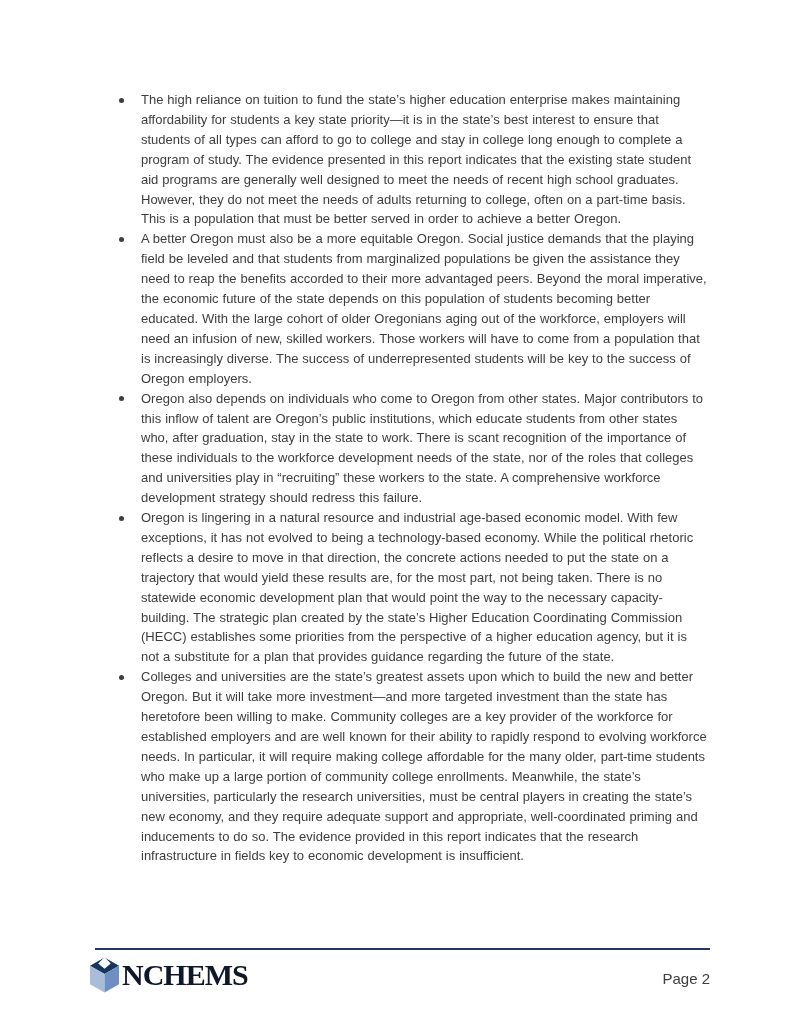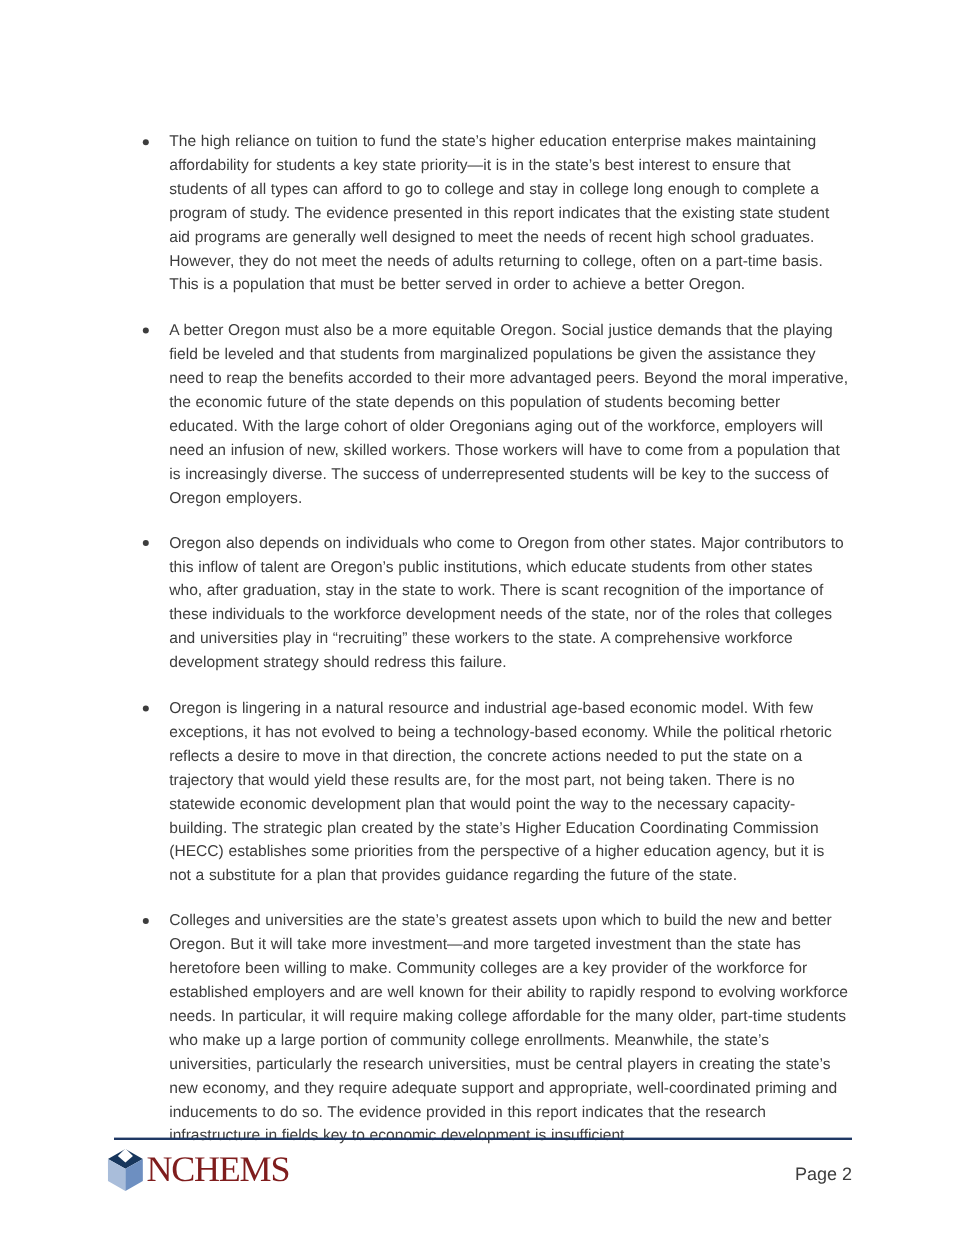--- a/index.html
+++ b/index.html
@@ -25,21 +25,20 @@
     list-style: none;
   }
   li.bullet-item {
     position: relative;
     padding-left: 23px;
     font-size: 13px;
     line-height: 19.9px;
     color: #3d3d3d;
     text-align: left;
     word-spacing: 0.3px;
-    margin-top: 18px;
   }
   li.bullet-item .dot {
     position: absolute;
     left: 1px;
     top: 7.5px;
     width: 5px;
     height: 5px;
     border-radius: 50%;
     background: #3d3d3d;
   }
@@ -54,24 +53,24 @@
   .logo {
     position: absolute;
     left: 89px;
     top: 956px;
     display: flex;
     align-items: center;
     gap: 2px;
   }
   .logo-text {
     font-family: "Liberation Serif", "DejaVu Serif", serif;
-    font-weight: 400;
+    font-weight: 700;
     font-size: 30px;
     letter-spacing: -1px;
-    color: #7f1d1d;
+    color: #0f172a;
     line-height: 38px;
   }
   .page-number {
     position: absolute;
     left: 610px;
     top: 970px;
     width: 100px;
     text-align: right;
     font-size: 15px;
     color: #3d3d3d;

